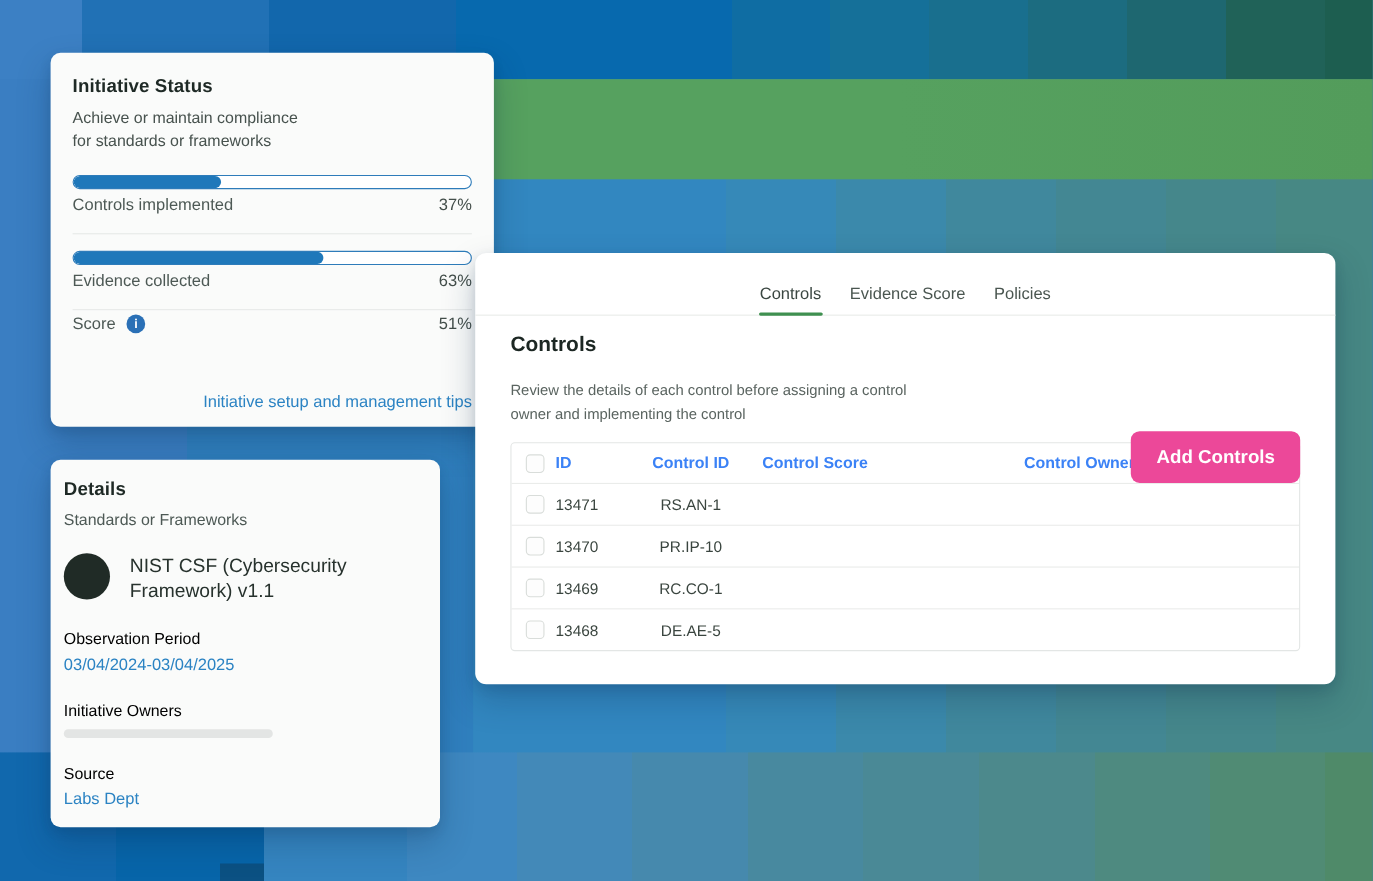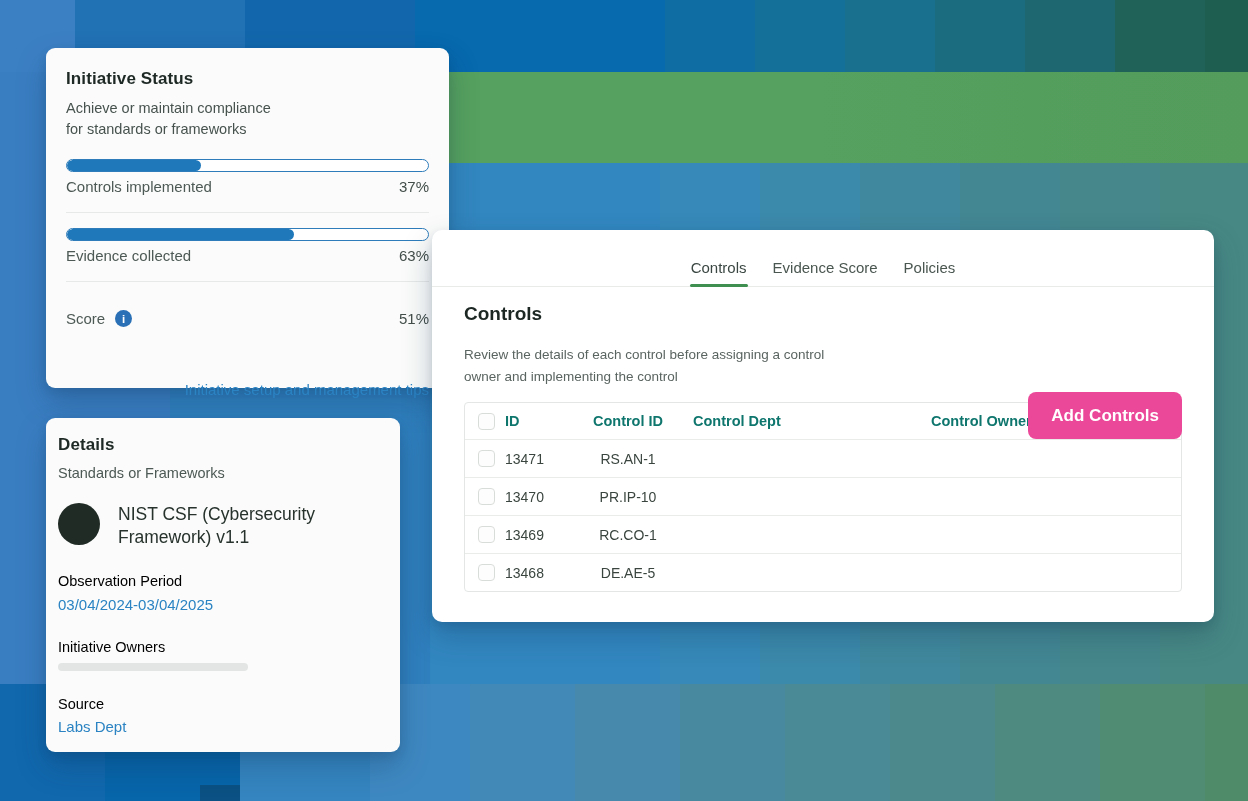--- a/index.html
+++ b/index.html
@@ -64,21 +64,21 @@
     overflow: hidden; position: relative;
   }
   .metric:first-child .progress-track { margin-top: 20px; }
   .metric + .metric .progress-track { margin-top: 15px; }
   .progress-fill { position: absolute; left: 0; top: 0; bottom: 0; border-radius: 7px; background: #1f78ba; }
 
   .metric-row { margin-top: 6px; display: flex; justify-content: space-between; font-size: 15px; line-height: 18px; color: #4d5955; }
   .metric-value { color: #434e4a; }
   .metric-divider { margin-top: 16px; border-top: 1px solid #e7e9e8; }
 
-  .score-row { margin-top: 28px; display: flex; justify-content: space-between; align-items: center; font-size: 15px; color: #4d5955; }
+  .score-row { margin-top: 4px; display: flex; justify-content: space-between; align-items: center; font-size: 15px; color: #4d5955; }
   .score-left { display: flex; align-items: center; }
   .info-icon {
     display: inline-flex; align-items: center; justify-content: center;
     width: 17px; height: 17px; margin-left: 10px;
     border-radius: 50%; background: #2a70b6; color: #ffffff;
     font-size: 11.5px; font-weight: bold; font-style: normal;
   }
   .info-icon::after { content: "i"; }
 
   .status-link { margin-top: 54px; text-align: right; font-size: 15px; color: #2b83c3; cursor: pointer; }
@@ -121,21 +121,21 @@
 
   .controls-table { margin-top: 15px; border: 1px solid #e3e6e5; border-radius: 4px; background: #ffffff; }
   .trow { display: grid; grid-template-columns: 40px 84px 104px 238px 1fr; align-items: center; height: 38px; border-top: 1px solid #eaecea; }
   .trow.thead { height: 36px; border-top: none; }
   .cell-check { display: flex; align-items: center; padding-left: 13px; }
   .row-checkbox {
     appearance: none; -webkit-appearance: none;
     width: 17px; height: 17px; border: 1.5px solid #d9ddda; border-radius: 4px;
     background: #fdfdfd; cursor: pointer;
   }
-  .cell-h { font-size: 14.5px; font-weight: bold; color: #0f766e; }
+  .cell-h { font-size: 14.5px; font-weight: bold; color: #3b82f6; }
   .cell-t { font-size: 14px; color: #3a453f; }
   .cell-cid { text-align: center; padding-right: 26px; }
   .skeleton-pill { height: 8px; border-radius: 4px; background: #e4e6e5; }
   .pill-name { width: 188px; margin-left: 8px; }
   .pill-owner { width: 190px; margin-left: 4px; }
 </style>
 </head>
 <body>
 
 <div class="bg-layer bg-mid"></div>
@@ -233,21 +233,21 @@
     </p>
     <button class="add-btn">Add Controls</button>
 
     <div class="controls-table">
       <div class="trow thead">
         <span class="cell-check">
           <input type="checkbox" class="row-checkbox" style="">
         </span>
         <span class="cell-h">ID</span>
         <span class="cell-h cell-cid">Control ID</span>
-        <span class="cell-h">Control Dept</span>
+        <span class="cell-h">Control Score</span>
         <span class="cell-h">Control Owner</span>
       </div>
 
       <div>
 
           <div class="trow">
             <span class="cell-check">
               <input type="checkbox" class="row-checkbox" style="">
             </span>
             <span class="cell-t">13471</span>

